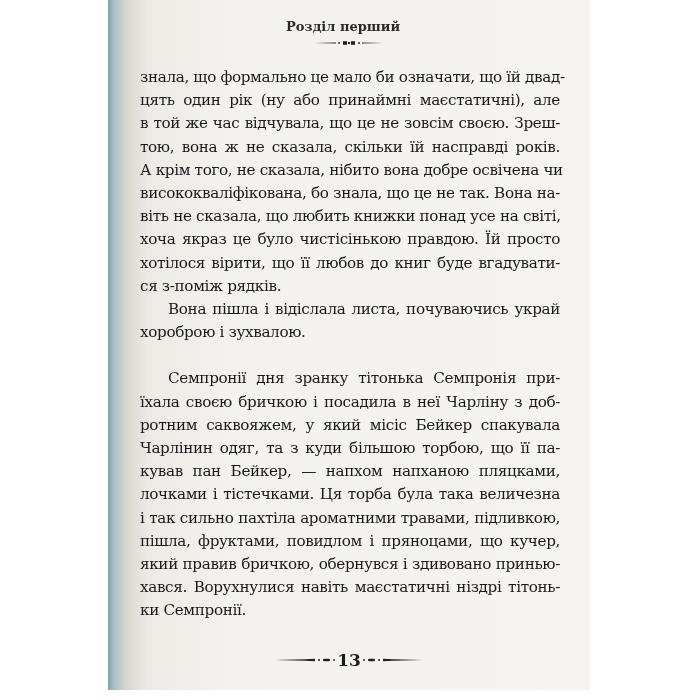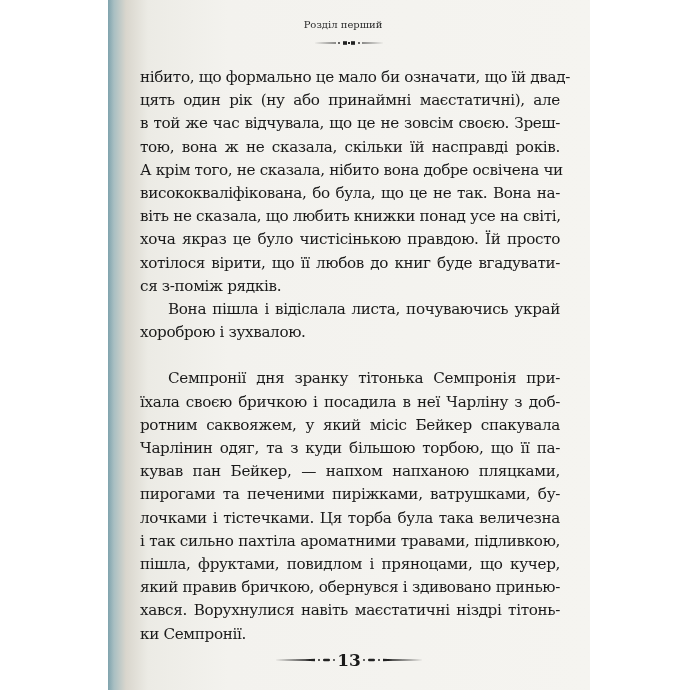--- a/index.html
+++ b/index.html
@@ -6,21 +6,21 @@
   body {
     width: 700px; height: 700px; background: #ffffff;
     position: relative; overflow: hidden;
   }
   .page {
     position: absolute; left: 108px; top: 0; width: 482px; height: 690px;
     background: linear-gradient(90deg, #7fa3ad 0px, #a9bfc2 6px, #d9d6cd 18px, #ecebe5 40px, #f3f2ee 120px, #f5f4f0 100%);
   }
   .running-head {
     position: absolute; left: 0; right: 12px; top: 19px; text-align: center;
-    font-family: "DejaVu Serif", serif; font-weight: normal; font-size: 10px; color: #2a2a2a;
+    font-family: "DejaVu Serif", serif; font-weight: bold; font-size: 13px; color: #2a2a2a;
   }
   .ornament-top {
     position: absolute; left: 50%; top: 40px; transform: translateX(-50%);
     width: 70px; height: 6px;
   }
   .body-text {
     position: absolute; left: 32px; width: 420px; top: 66px;
     font-family: "DejaVu Serif", serif; font-size: 15.2px; line-height: 23.2px;
     color: #1a1a1a; text-align: justify; letter-spacing: -0.35px;
   }
@@ -47,43 +47,42 @@
     <circle cx="25" cy="3" r="0.9" fill="#222"></circle>
     <rect x="29" y="1.2" width="4" height="3.6" fill="#222"></rect>
     <rect x="34" y="2" width="2" height="2" fill="#222"></rect>
     <rect x="37" y="1.2" width="4" height="3.6" fill="#222"></rect>
     <circle cx="45" cy="3" r="0.9" fill="#222"></circle>
     <path d="M70 3 L48 2.4 L48 3.6 Z" fill="#222"></path>
   </svg>
 
   <div class="body-text" id="body-text">
       <div>
-        <span class="line">нібито, що формально це мало би означати, що їй двад-</span>
+        <span class="line">знала, що формально це мало би означати, що їй двад-</span>
         <span class="line">цять один рік (ну або принаймні маєстатичні), але</span>
         <span class="line">в той же час відчувала, що це не зовсім своєю. Зреш-</span>
         <span class="line">тою, вона ж не сказала, скільки їй насправді років.</span>
         <span class="line">А крім того, не сказала, нібито вона добре освічена чи</span>
-        <span class="line">висококваліфікована, бо була, що це не так. Вона на-</span>
+        <span class="line">висококваліфікована, бо знала, що це не так. Вона на-</span>
         <span class="line">віть не сказала, що любить книжки понад усе на світі,</span>
         <span class="line">хоча якраз це було чистісінькою правдою. Їй просто</span>
         <span class="line">хотілося вірити, що її любов до книг буде вгадувати-</span>
         <span class="line last">ся з-поміж рядків.</span>
       </div>
       <div>
         <span class="line indent">Вона пішла і відіслала листа, почуваючись украй</span>
         <span class="line last">хороброю і зухвалою.</span>
       </div>
       <div class="gap"></div>
       <div>
         <span class="line indent">Семпронії дня зранку тітонька Семпронія при-</span>
         <span class="line">їхала своєю бричкою і посадила в неї Чарліну з доб-</span>
         <span class="line">ротним саквояжем, у який місіс Бейкер спакувала</span>
         <span class="line">Чарлінин одяг, та з куди більшою торбою, що її па-</span>
         <span class="line">кував пан Бейкер, — напхом напханою пляцками,</span>
-        <span class="line">пирогами та печеними пиріжками, ватрушками, бу-</span>
         <span class="line">лочками і тістечками. Ця торба була така величезна</span>
         <span class="line">і так сильно пахтіла ароматними травами, підливкою,</span>
         <span class="line">пішла, фруктами, повидлом і пряноцами, що кучер,</span>
         <span class="line">який правив бричкою, обернувся і здивовано принью-</span>
         <span class="line">хався. Ворухнулися навіть маєстатичні ніздрі тітонь-</span>
         <span class="line last">ки Семпронії.</span>
       </div>
     </div>
 
   <div class="folio">

